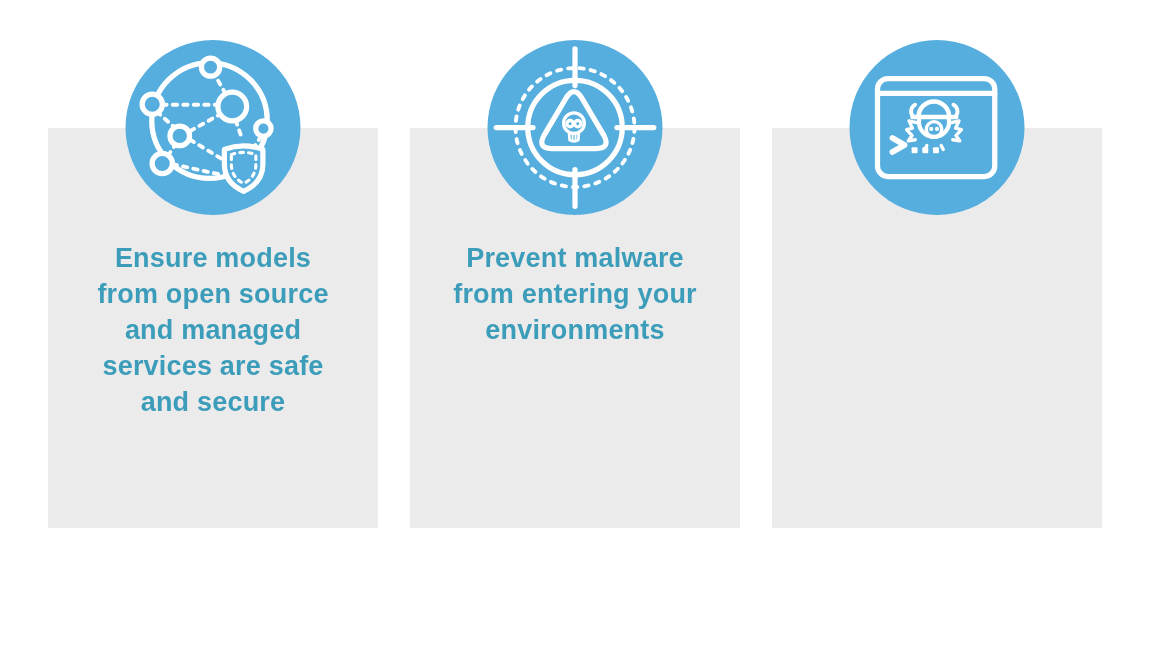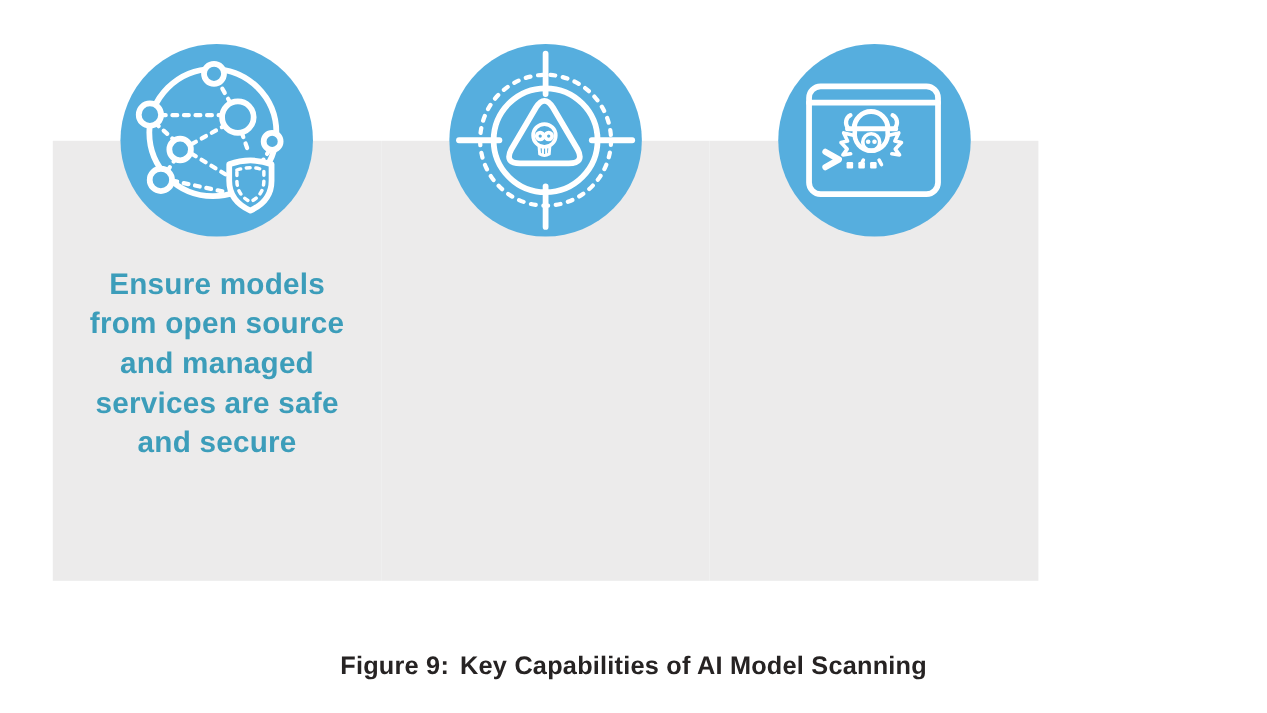--- a/index.html
+++ b/index.html
@@ -10,21 +10,21 @@
     --page-bg:#FFFFFF;
     --icon-stroke:#FFFFFF;
   }
   html,body{margin:0;padding:0;}
   body{
     width:1152px;height:648px;background:var(--page-bg,#fff);
     font-family:"Liberation Sans",sans-serif;overflow:hidden;
   }
   .stage{position:relative;width:1152px;height:648px;}
   .cards{
-    position:absolute;top:128px;left:48px;width:896px;
+    position:absolute;top:128px;left:48px;width:1054px;
     display:flex;justify-content:space-between;
   }
   .card{
     position:relative;width:330px;height:400px;
     background:var(--card-bg,#ECEBEB);
   }
   .icon-circle{
     position:absolute;top:-88px;left:50%;transform:translateX(-50%);
     width:175px;height:175px;border-radius:50%;
     background:var(--accent-blue,#56AEDE);
@@ -102,20 +102,23 @@
             <g stroke-width="1.9">
               <circle cx="49.4" cy="47.5" r="5.9"></circle>
               <circle cx="47.2" cy="47.8" r="1.8"></circle>
               <circle cx="51.6" cy="47.8" r="1.8"></circle>
               <path d="M46.6 53.4 L52.2 53.4 L51.9 57.2 Q49.4 58.6 46.9 57.2 Z" stroke-width="1.5" stroke-linejoin="round"></path>
               <path d="M48.6 53.8 L48.6 57.4 M50.3 53.8 L50.3 57.4" stroke-width="1.1"></path>
             </g>
           </g>
         </svg>
       </div>
+      <p class="card-text">Prevent malware
+from entering your
+environments</p>
     </section>
 
     <section class="card">
       <div class="icon-circle">
         <svg viewBox="0 0 100 100" aria-hidden="true">
           <g stroke="#FFFFFF" fill="none" stroke-linecap="round" stroke-linejoin="round">
             <rect x="16" y="22" width="67" height="56" rx="6" stroke-width="3"></rect>
             <path d="M16 30.5 L83 30.5" stroke-width="3"></path>
             <path d="M39.5 43.8 A 8.7 8.7 0 0 1 56.9 43.8" stroke-width="2.6"></path>
             <path d="M36 44 L61 44" stroke-width="2.6"></path>
@@ -135,17 +138,14 @@
               <rect x="41.6" y="61.3" width="3.4" height="3.4" rx="0.6"></rect>
               <rect x="47.7" y="61.3" width="3.4" height="3.4" rx="0.6"></rect>
             </g>
           </g>
         </svg>
       </div>
     </section>
 
   </div>
 
-  <p class="caption">
-    <span class="cap-prefix">Figure 9:</span><span class="cap-text">Key Capabilities of AI Model Scanning</span>
-  </p>
 
 </div>
 
 </body></html>

